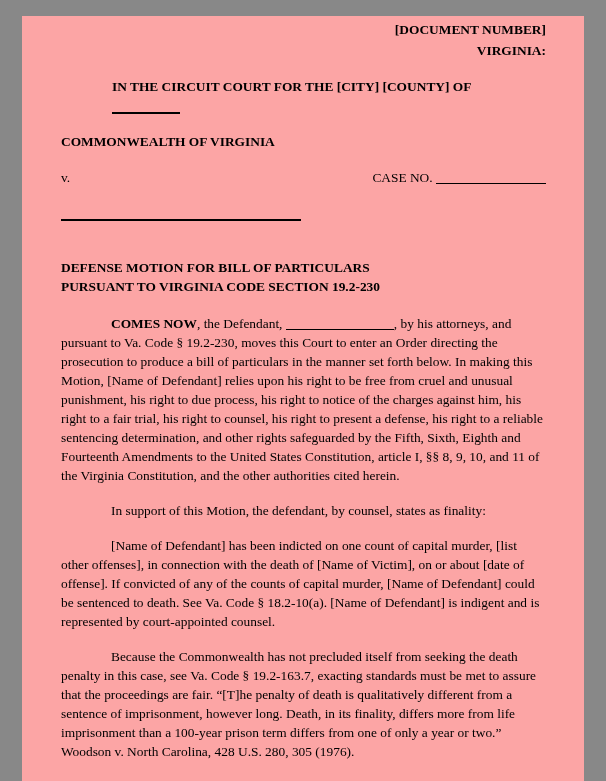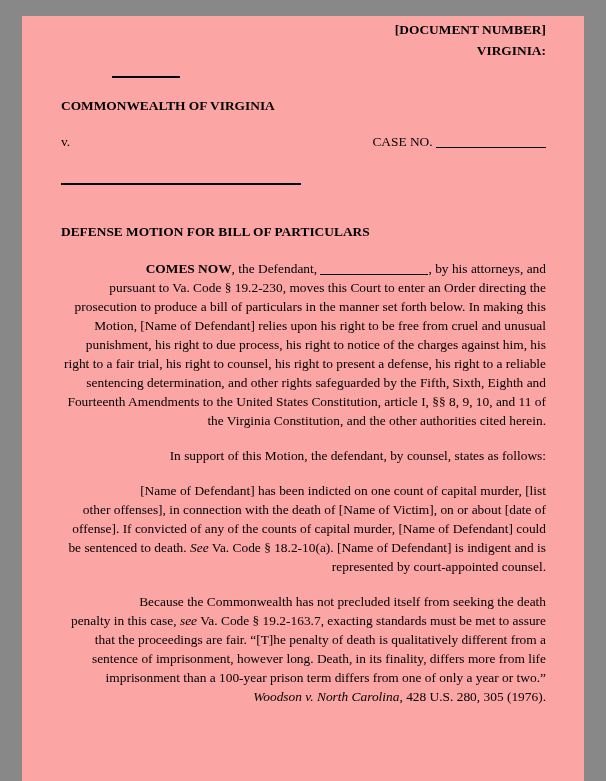--- a/index.html
+++ b/index.html
@@ -11,21 +11,21 @@
     background: #fca5a5;
     color: #000000;
     font-family: "Liberation Serif", "DejaVu Serif", serif;
     font-size: 13.4px;
     line-height: 19px;
     box-sizing: border-box;
     padding: 0 38px 0 39px;
     overflow: hidden;
   }
   .b { font-weight: bold; }
-  .i { font-style: italic; }
+  .i { }
   .doc-number {
     margin-top: 4px;
     text-align: right;
     font-weight: bold;
   }
   .state-line { margin-top: 2px; font-weight: bold; text-align: right; }
   .court-line { margin-top: 17px; padding-left: 51px; font-weight: bold; }
   .county-blank {
     margin-left: 51px;
     width: 68px;
@@ -54,54 +54,56 @@
   }
   .motion-title {
     margin-top: 37px;
     text-align: left;
     font-weight: bold;
   }
   .body-text { margin-top: 18px; }
   .body-text p {
     margin: 0 0 16px 0;
     text-indent: 50px;
-    text-align: right;
+    text-align: left;
   }
   .body-text p:last-child { margin-bottom: 0; }
 </style>
 </head>
 <body>
 
 <div class="page">
 
   <div class="doc-number">[DOCUMENT NUMBER]</div>
 
   <div class="state-line">VIRGINIA:</div>
 
+  <div class="court-line">IN THE CIRCUIT COURT FOR THE [CITY] [COUNTY] OF</div>
 
   <div class="county-blank"></div>
 
   <div class="plaintiff-line">COMMONWEALTH OF VIRGINIA</div>
 
   <div class="versus-row">
     <span>v.</span>
     <span class="case-no"><span>CASE NO.</span>&nbsp;<span class="inline-blank" style="width:110px"></span></span>
   </div>
 
   <div class="defendant-blank"></div>
 
   <div class="motion-title">
     <div>DEFENSE MOTION FOR BILL OF PARTICULARS</div>
+    <div>PURSUANT TO VIRGINIA CODE SECTION 19.2-230</div>
   </div>
 
   <div class="body-text">
 
     <p><span class="b">COMES NOW</span><span>, the Defendant, </span><span class="inline-blank" style="width:108px"></span><span>, by his attorneys, and pursuant to Va. Code § 19.2-230, moves this Court to enter an Order directing the prosecution to produce a bill of particulars in the manner set forth below. In making this Motion, [Name of Defendant] relies upon his right to be free from cruel and unusual punishment, his right to due process, his right to notice of the charges against him, his right to a fair trial, his right to counsel, his right to present a defense, his right to a reliable sentencing determination, and other rights safeguarded by the Fifth, Sixth, Eighth and Fourteenth Amendments to the United States Constitution, article I, §§ 8, 9, 10, and 11 of the Virginia Constitution, and the other authorities cited herein.</span></p>
 
-    <p>In support of this Motion, the defendant, by counsel, states as follows:</p>
+    <p>In support of this Motion, the defendant, by counsel, states as finality:</p>
 
     <p><span>[Name of Defendant] has been indicted on one count of capital murder, [list other offenses], in connection with the death of [Name of Victim], on or about [date of offense]. If convicted of any of the counts of capital murder, [Name of Defendant] could be sentenced to death. </span><span class="i">See</span><span> Va. Code § 18.2-10(a). [Name of Defendant] is indigent and is represented by court-appointed counsel.</span></p>
 
     <p><span>Because the Commonwealth has not precluded itself from seeking the death penalty in this case, </span><span class="i">see</span><span> Va. Code § 19.2-163.7, exacting standards must be met to assure that the proceedings are fair. “[T]he penalty of death is qualitatively different from a sentence of imprisonment, however long. Death, in its finality, differs more from life imprisonment than a 100-year prison term differs from one of only a year or two.” </span><span class="i">Woodson v. North Carolina</span><span>, 428 U.S. 280, 305 (1976).</span></p>
 
   </div>
 
 </div>
 
 </body></html>

